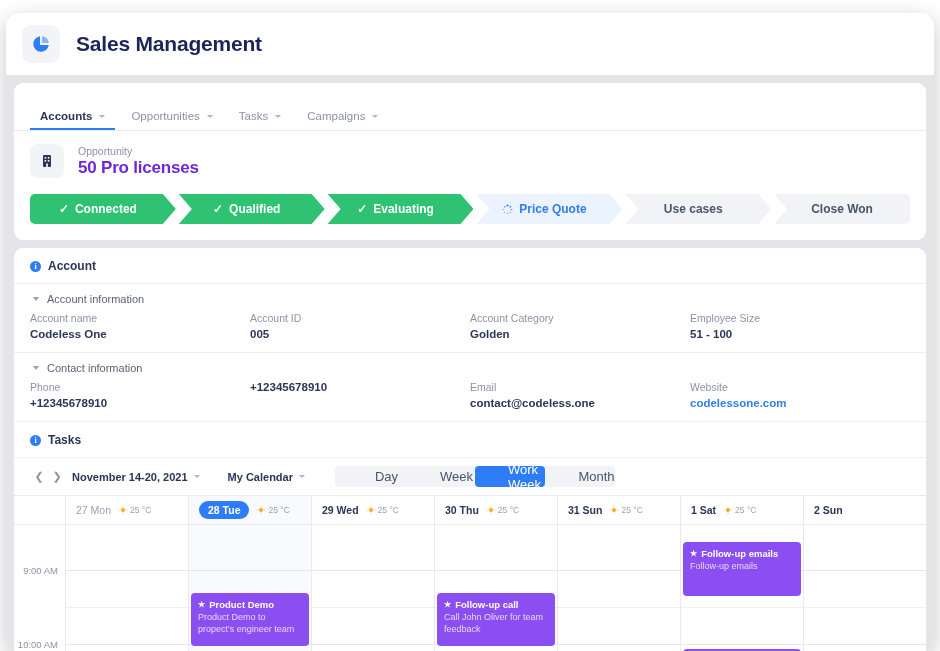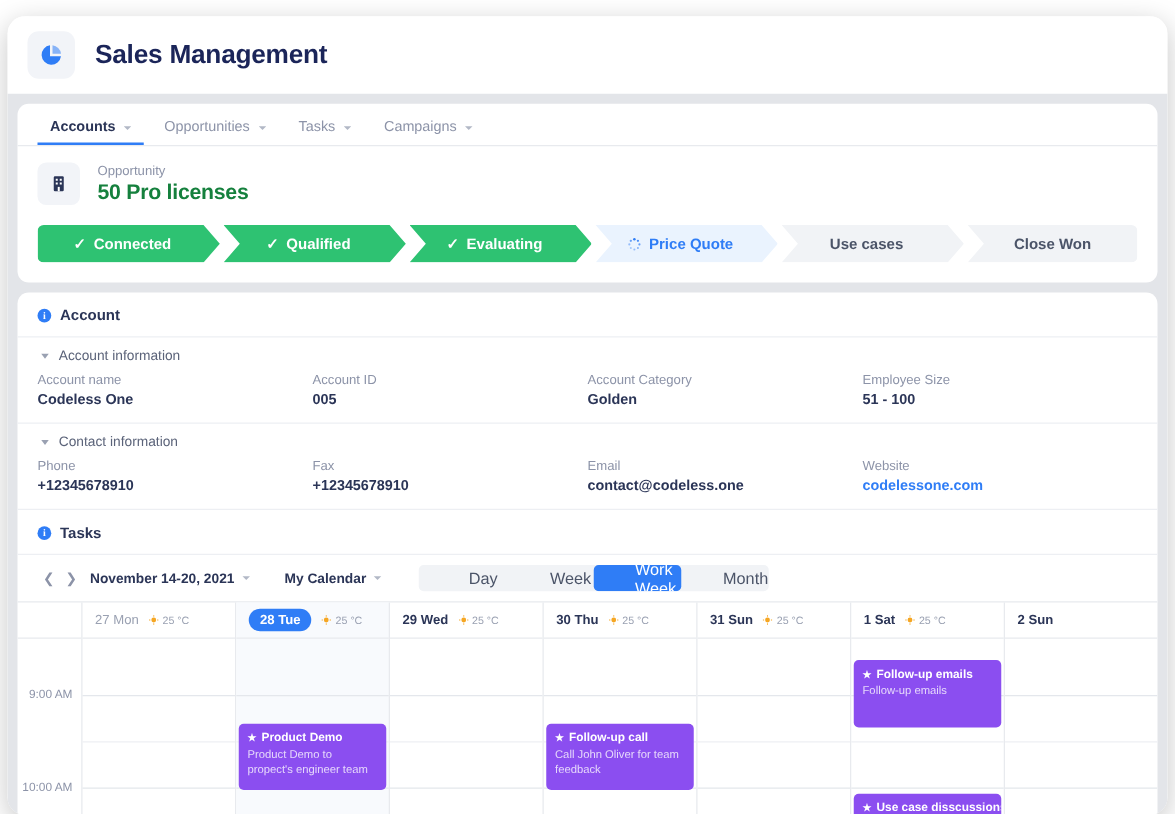--- a/index.html
+++ b/index.html
@@ -48,21 +48,21 @@
   }
   .card {
     background: #ffffff;
     border-radius: 9px;
     overflow: hidden;
   }
   
   .tabbar {
     display: flex;
     align-items: flex-end;
-    height: 34px;
+    height: 48px;
     padding: 0 16px;
     border-bottom: 1px solid #e8eaee;
   }
   .tab {
     display: flex; align-items: center; gap: 5px;
     font-size: 11.5px;
     color: #8c93a8;
     padding: 0 10px 8px 10px;
     margin-right: 6px;
     cursor: pointer;
@@ -84,21 +84,21 @@
   }
   .opp-icon {
     width: 34px; height: 34px;
     background: #f2f4f8;
     border-radius: 7px;
     display: flex; align-items: center; justify-content: center;
     flex: none;
   }
   .opp-text { margin-left: 14px; }
   .opp-label { font-size: 10.5px; color: #8c93a8; margin-bottom: 1px; }
-  .opp-name { font-size: 17px; font-weight: bold; color: #15803d; letter-spacing: -0.2px; }
+  .opp-name { font-size: 17px; font-weight: bold; color: #6d28d9; letter-spacing: -0.2px; }
   
   .stages {
     display: flex;
     padding: 6px 16px 16px 16px;
     gap: 3px;
   }
   .stage {
     flex: 1;
     height: 30px;
     display: flex; align-items: center; justify-content: center;
@@ -415,21 +415,20 @@
       <div class="subsec">
         <span class="caret-down"></span>
         <span>Contact information</span>
       </div>
       <div class="field-row">
         <div class="field">
           <div class="field-label">Phone</div>
           <div class="field-value">+12345678910</div>
         </div>
         <div class="field">
-          <div class="field-label">Fax</div>
           <div class="field-value">+12345678910</div>
         </div>
         <div class="field">
           <div class="field-label">Email</div>
           <div class="field-value">contact@codeless.one</div>
         </div>
         <div class="field">
           <div class="field-label">Website</div>
           <div class="field-value link">codelessone.com</div>
         </div>

